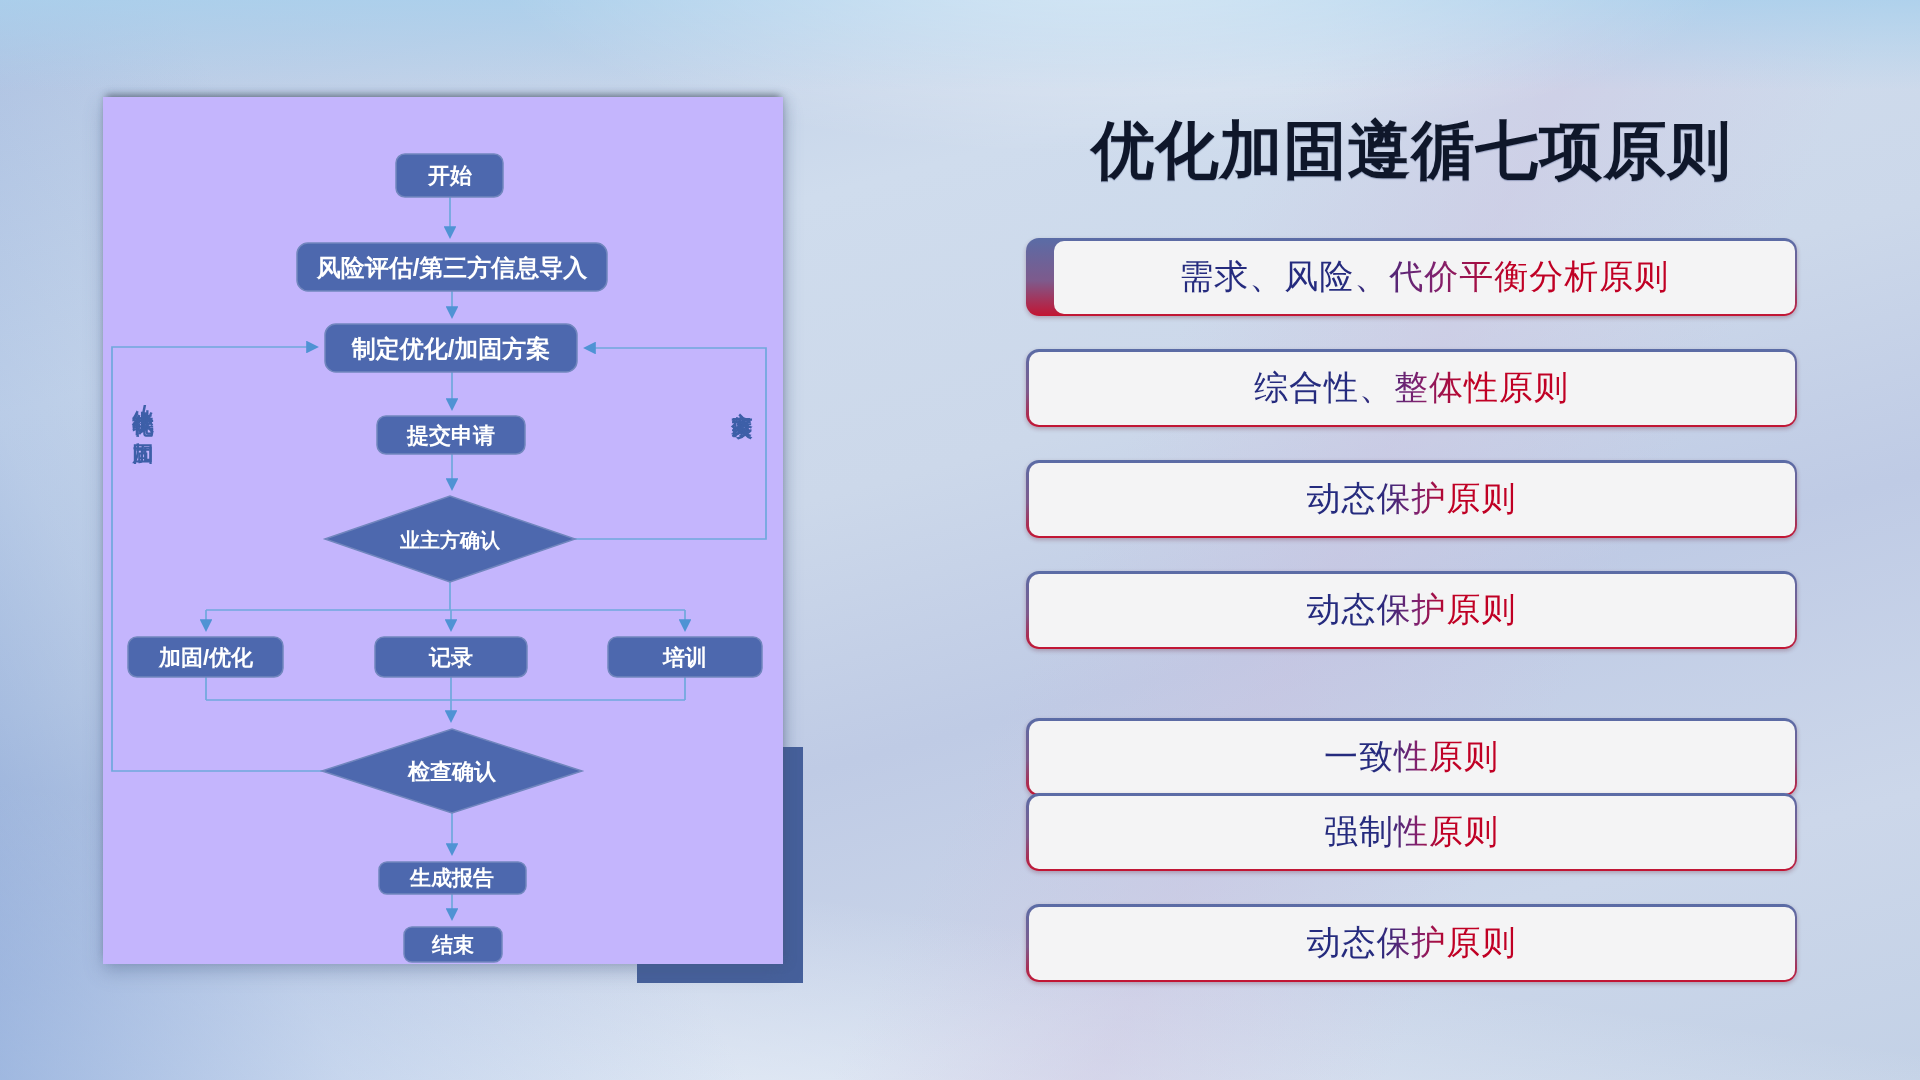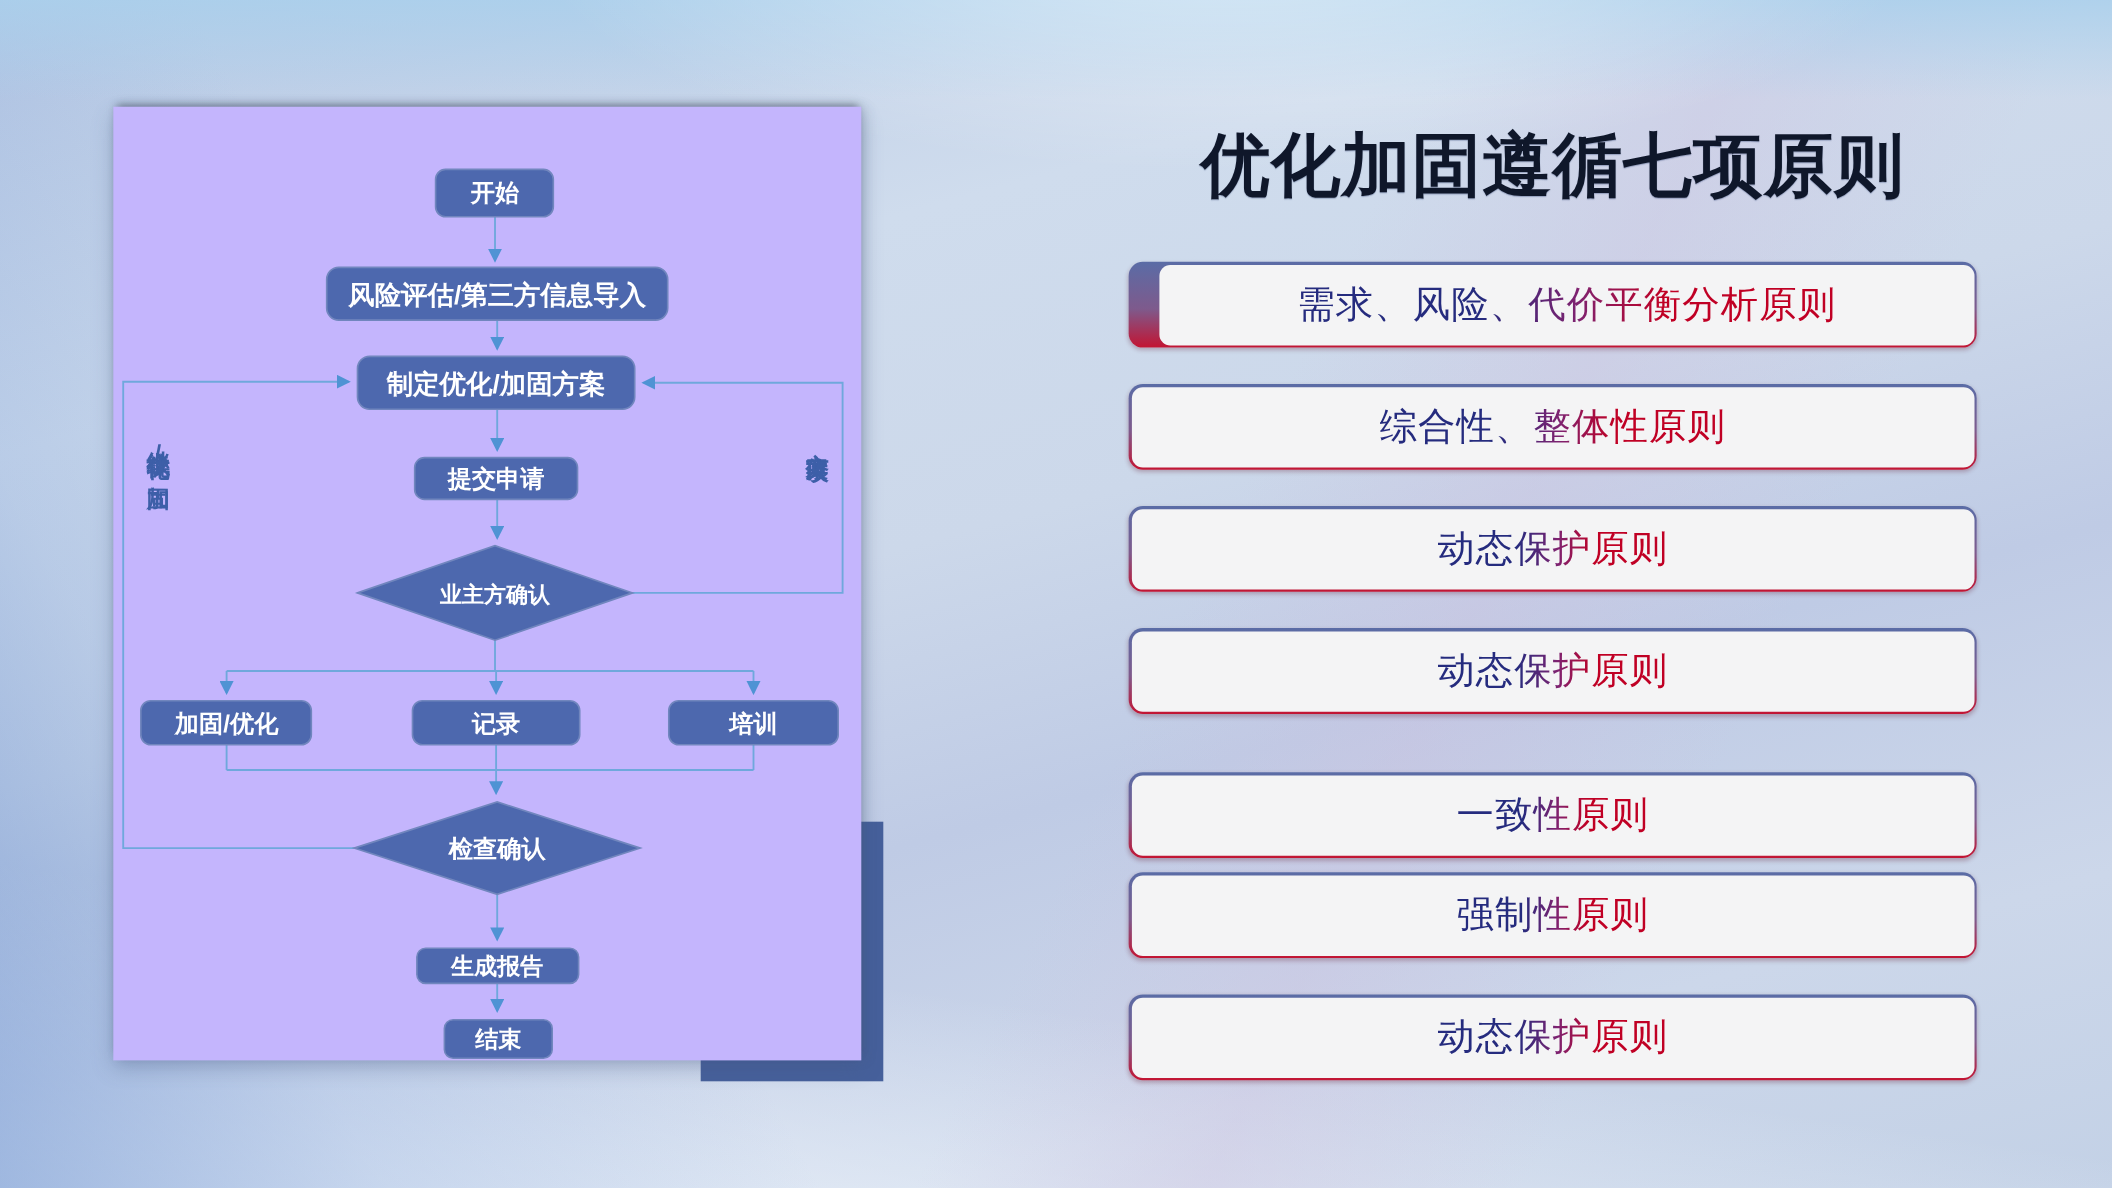--- a/index.html
+++ b/index.html
@@ -55,21 +55,21 @@
     width:100%; height:100%; border-radius:10px; background:#f4f4f5;
     display:flex; align-items:center; justify-content:center;
   }
   .principle .label{
     font-size:34px; letter-spacing:1px;
     background:linear-gradient(90deg,#252b7e 0%, #252b7e 34%, #7e2270 52%, #c00024 68%, #c00024 100%);
     -webkit-background-clip:text; background-clip:text;
     -webkit-text-fill-color:transparent; color:transparent;
   }
   .p0{ top:238px;padding-left:28px; } .p1{ top:349px; } .p2{ top:460px; } .p3{ top:571px; }
-  .p4{ top:702px; } .p5{ top:793px; } .p6{ top:904px; }
+  .p4{ top:718px; } .p5{ top:793px; } .p6{ top:904px; }
 </style>
 </head>
 <body>
 
 <div class="accent-block"></div>
 
 <div class="card">
   <svg viewBox="0 0 680 867" width="680" height="867">
     <defs>
       <marker id="arw" viewBox="0 0 10 10" refX="8.5" refY="5" markerWidth="7.5" markerHeight="7.5" orient="auto-start-reverse">

